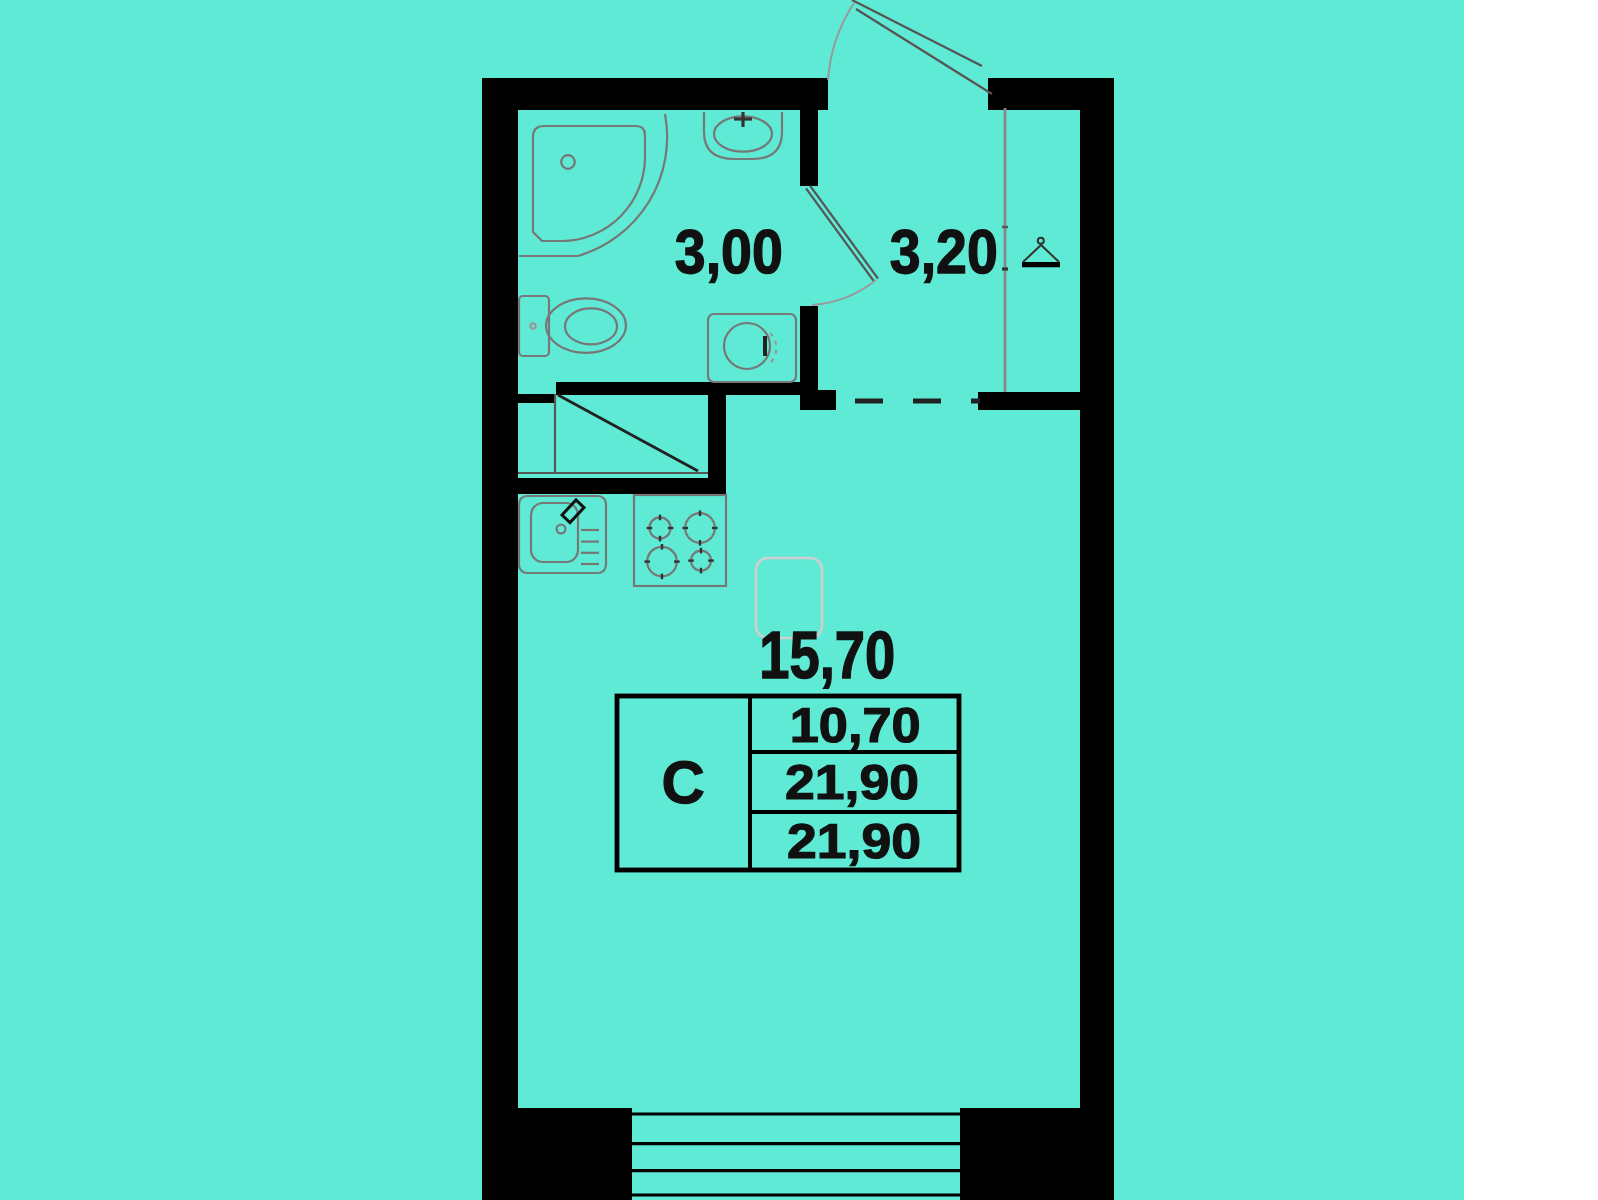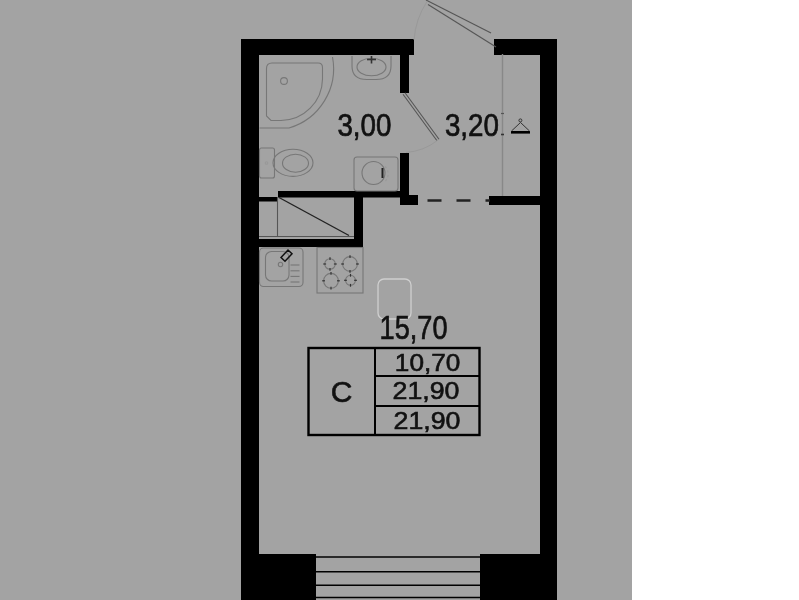--- a/index.html
+++ b/index.html
@@ -1,17 +1,17 @@
 <!DOCTYPE html>
 <html><head>
 <meta charset="utf-8">
 <style>
   html,body{margin:0;padding:0;background:#ffffff;}
-  .wrap{position:relative;width:632px;height:600px;background:#a3a3a3;overflow:hidden;
-        font-family:"Liberation Sans", sans-serif;}
+  .wrap{position:relative;width:732px;height:600px;background:#5eead4;overflow:hidden;
+        font-family:"Liberation Sans", sans-serif;font-weight:bold;}
   svg{position:absolute;left:0;top:0;}
 </style>
 </head>
 <body>
 <div class="wrap">
 <svg width="799" height="600" viewBox="0 0 799 600">
 
   <g>
 
   <rect x="241" y="39" width="18" height="561" fill="#000"></rect>

